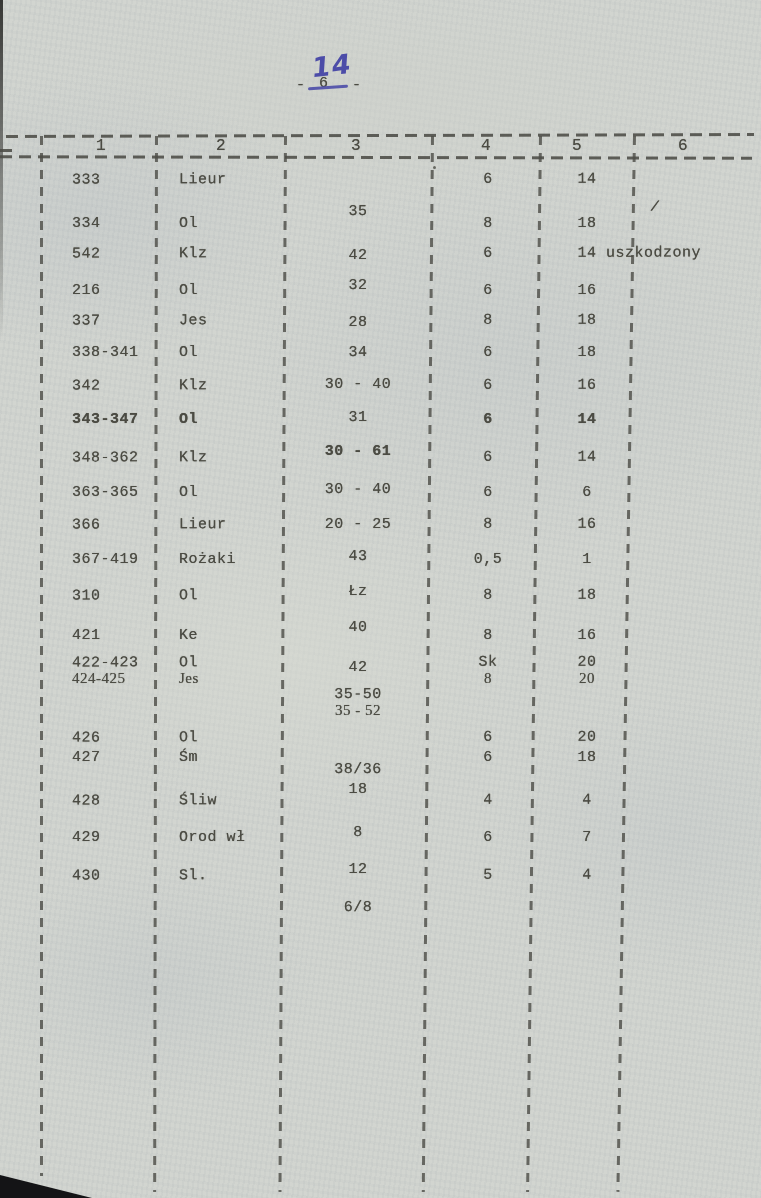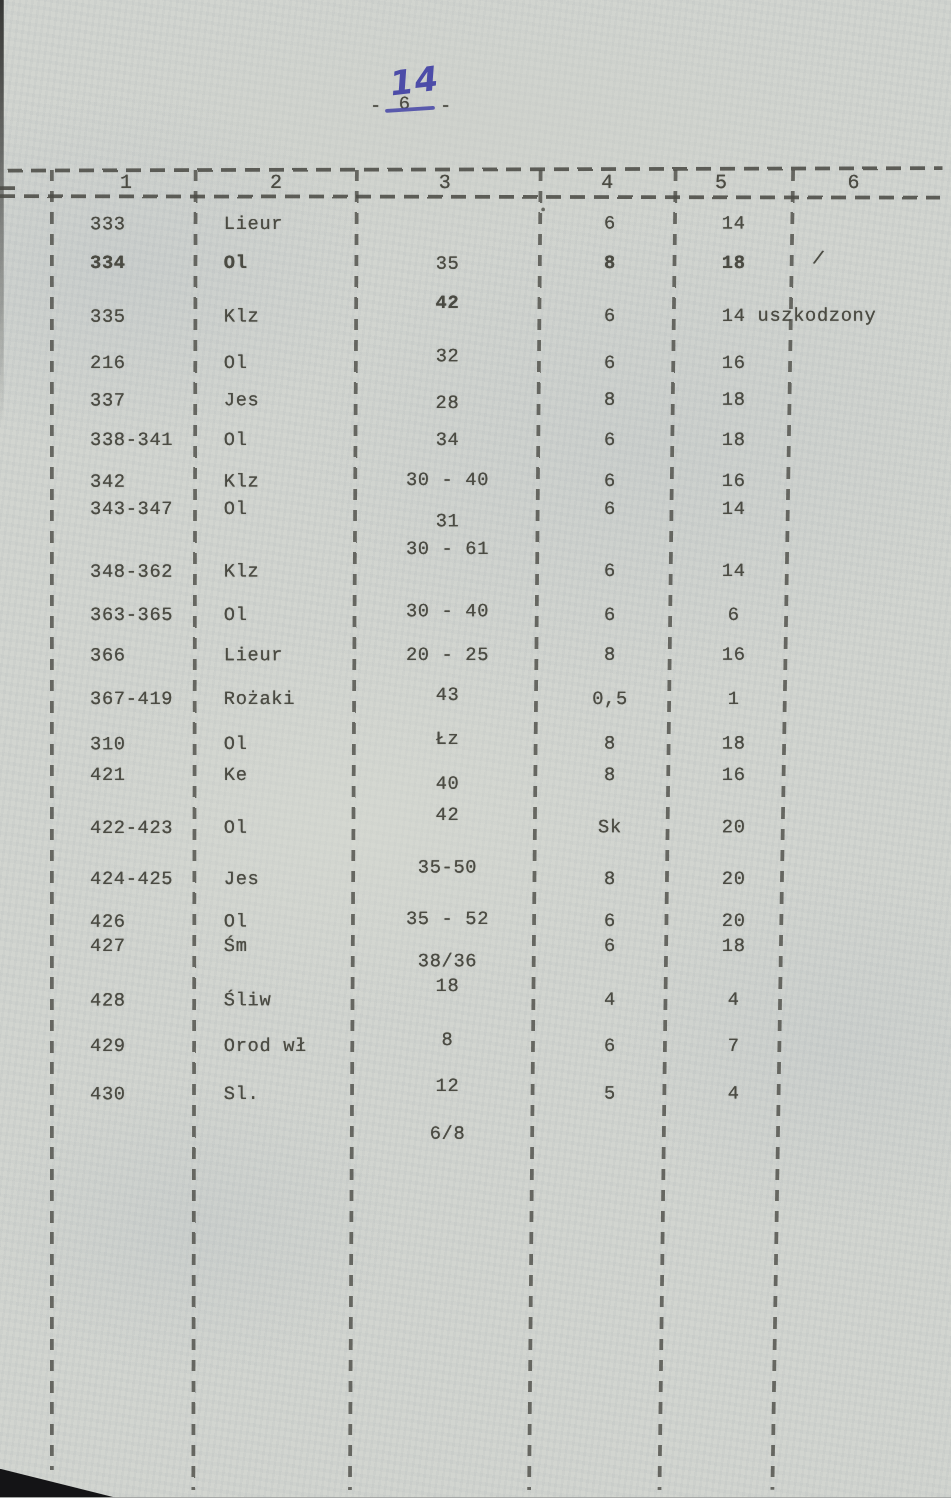--- a/index.html
+++ b/index.html
@@ -113,30 +113,30 @@
 
   <div id="table-body">
       <div class="row" style="top: 172px;">
         <span class="cell typed c1">333</span>
         <span class="cell typed c2">Lieur</span>
         <span class="cell typed c3">35</span>
         <span class="cell typed c4">6</span>
         <span class="cell typed c5">14</span>
         <span class="cell typed c6"></span>
       </div>
-      <div class="row" style="top: 203px; font-weight: bold;">
+      <div class="row" style="top: 216px;">
         <span class="cell typed c1">334</span>
         <span class="cell typed c2">Ol</span>
         <span class="cell typed c3">42</span>
         <span class="cell typed c4">8</span>
         <span class="cell typed c5">18</span>
         <span class="cell typed c6"></span>
       </div>
       <div class="row" style="top: 246px;">
-        <span class="cell typed c1">335</span>
+        <span class="cell typed c1">542</span>
         <span class="cell typed c2">Klz</span>
         <span class="cell typed c3">32</span>
         <span class="cell typed c4">6</span>
         <span class="cell typed c5">14</span>
         <span class="cell typed c6">uszkodzony</span>
       </div>
       <div class="row" style="top: 283px;">
         <span class="cell typed c1">216</span>
         <span class="cell typed c2">Ol</span>
         <span class="cell typed c3">28</span>
@@ -161,21 +161,21 @@
         <span class="cell typed c6"></span>
       </div>
       <div class="row" style="top: 378px;">
         <span class="cell typed c1">342</span>
         <span class="cell typed c2">Klz</span>
         <span class="cell typed c3">31</span>
         <span class="cell typed c4">6</span>
         <span class="cell typed c5">16</span>
         <span class="cell typed c6"></span>
       </div>
-      <div class="row" style="top: 400px;">
+      <div class="row" style="top: 412px; font-weight: bold;">
         <span class="cell typed c1">343-347</span>
         <span class="cell typed c2">Ol</span>
         <span class="cell typed c3">30 - 61</span>
         <span class="cell typed c4">6</span>
         <span class="cell typed c5">14</span>
         <span class="cell typed c6"></span>
       </div>
       <div class="row" style="top: 450px;">
         <span class="cell typed c1">348-362</span>
         <span class="cell typed c2">Klz</span>
@@ -209,37 +209,37 @@
         <span class="cell typed c6"></span>
       </div>
       <div class="row" style="top: 588px;">
         <span class="cell typed c1">310</span>
         <span class="cell typed c2">Ol</span>
         <span class="cell typed c3">40</span>
         <span class="cell typed c4">8</span>
         <span class="cell typed c5">18</span>
         <span class="cell typed c6"></span>
       </div>
-      <div class="row" style="top: 613px;">
+      <div class="row" style="top: 628px;">
         <span class="cell typed c1">421</span>
         <span class="cell typed c2">Ke</span>
         <span class="cell typed c3">42</span>
         <span class="cell typed c4">8</span>
         <span class="cell typed c5">16</span>
         <span class="cell typed c6"></span>
       </div>
       <div class="row" style="top: 655px;">
         <span class="cell typed c1">422-423</span>
         <span class="cell typed c2">Ol</span>
         <span class="cell typed c3">35-50</span>
         <span class="cell typed c4">Sk</span>
         <span class="cell typed c5">20</span>
         <span class="cell typed c6"></span>
       </div>
-      <div class="row" style="top: 696px;">
+      <div class="row" style="top: 670px; font-family: Liberation Serif, serif;">
         <span class="cell typed c1">424-425</span>
         <span class="cell typed c2">Jes</span>
         <span class="cell typed c3">35 - 52</span>
         <span class="cell typed c4">8</span>
         <span class="cell typed c5">20</span>
         <span class="cell typed c6"></span>
       </div>
       <div class="row" style="top: 730px;">
         <span class="cell typed c1">426</span>
         <span class="cell typed c2">Ol</span>

